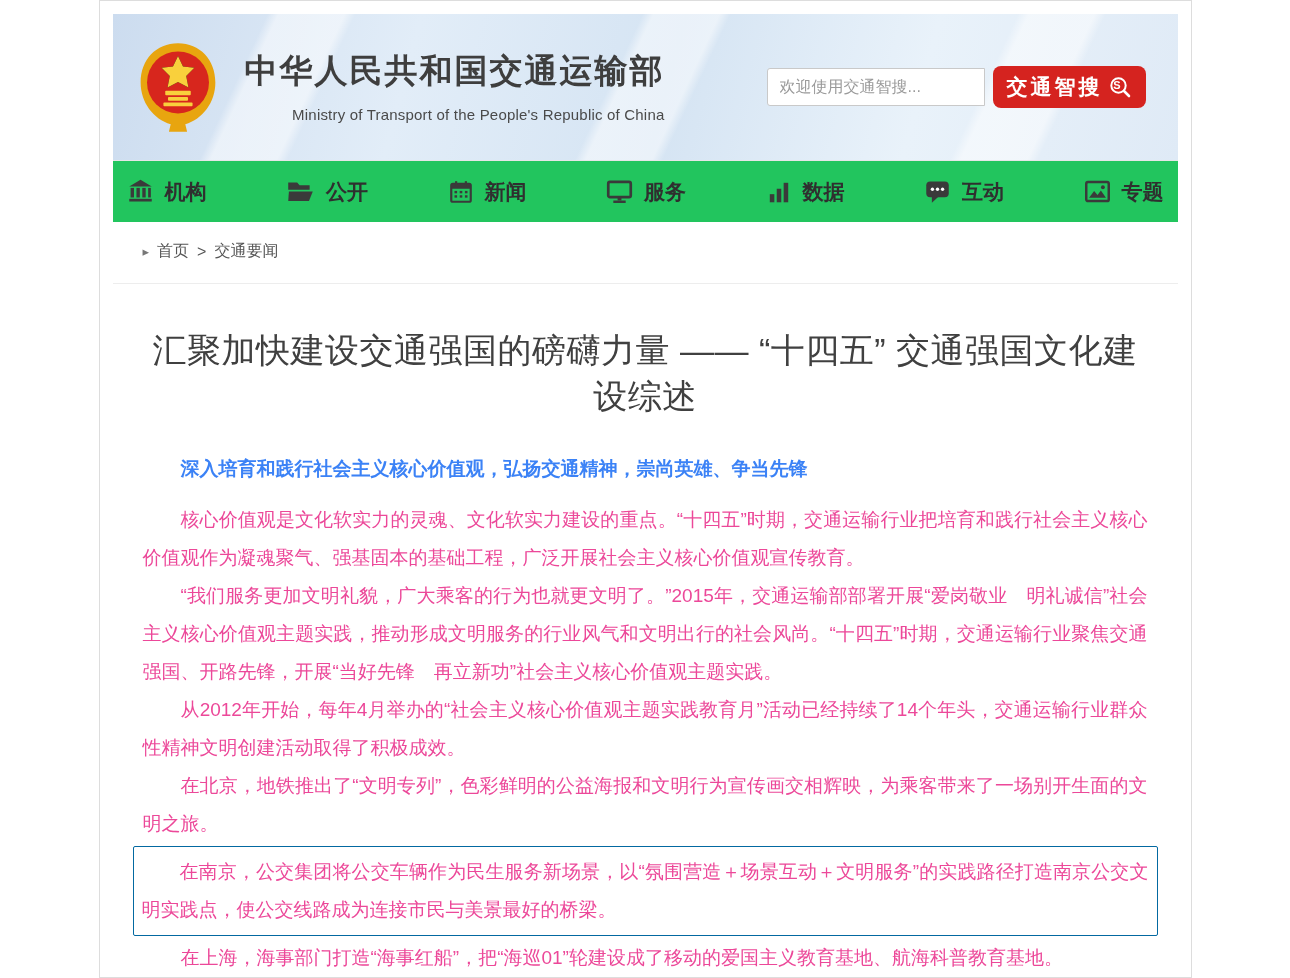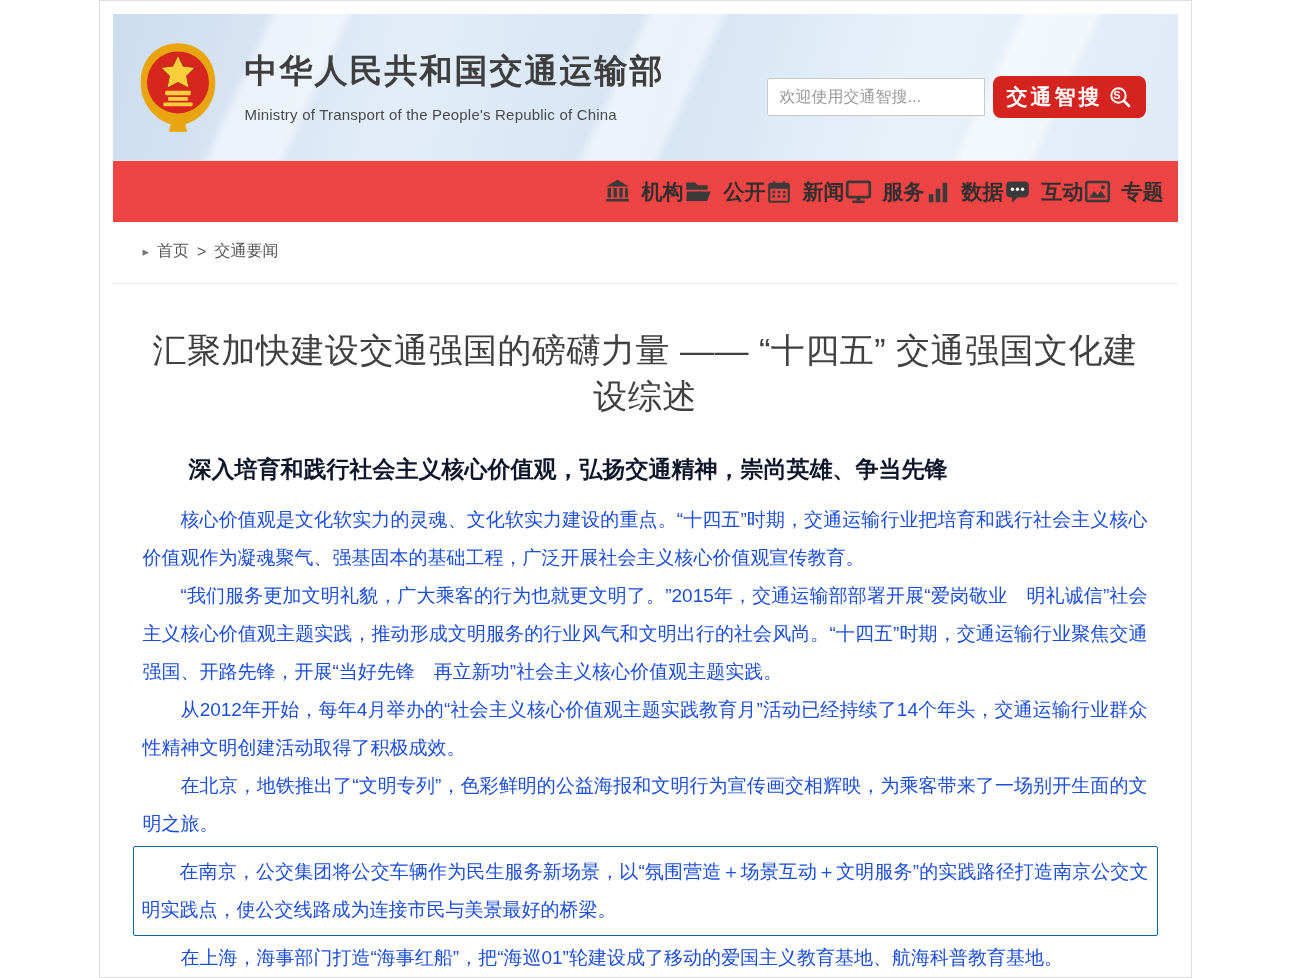--- a/index.html
+++ b/index.html
@@ -17,62 +17,62 @@
     display: flex; align-items: center;
   }
   .header-band::before {
     content:""; position:absolute; inset:0; pointer-events:none;
     background: repeating-linear-gradient(115deg, rgba(255,255,255,0) 0 140px, rgba(255,255,255,.5) 150px 210px, rgba(255,255,255,0) 220px 340px);
   }
   .brand { display:flex; align-items:center; gap:26px; margin-left:24px; position:relative; text-decoration:none; cursor:pointer; }
   .emblem svg { display:block; }
   .brand-text { display:flex; flex-direction:column; }
   .site-title { font-size:33px; font-weight:bold; color:#3e3e3e; letter-spacing:2px; line-height:1.2; }
-  .site-sub { font-size:15px; color:#4a4a4a; margin-top:16px; letter-spacing:.2px; }
-  .search-area { position:absolute; right:32px; top:62px; display:flex; align-items:center; }
+  .site-sub { font-size:15px; color:#4a4a4a; margin-top:16px; letter-spacing:.2px;text-align:right; }
+  .search-area { position:absolute; right:32px; top:52px; display:flex; align-items:center; }
   .search-input {
     width:218px; height:38px; border:1px solid #c9c9c9; border-radius:3px 0 0 3px;
     background:#fff; padding:0 12px; font-size:16px; color:#333; outline:none;
     font-family:"Liberation Sans","DejaVu Sans",sans-serif;
   }
   .search-input::placeholder { color:#9a9a9a; }
   .search-btn {
     margin-left:8px; height:42px; padding:0 14px; border:none; border-radius:8px;
     background:#d5231f; color:#fff; font-size:21px; font-weight:bold; letter-spacing:3px;
     display:flex; align-items:center; gap:5px; cursor:pointer;
     font-family:"Liberation Sans","DejaVu Sans",sans-serif;
   }
   .search-btn .btn-icon svg { display:block; }
   
   .main-nav {
-    height: 62px; background:#ef4444; border-top:1px solid #e6e6e6;
-    display:flex; align-items:center; justify-content:flex-end; padding:0 14px;
+    height: 62px; background:#22c55e; border-top:1px solid #e6e6e6;
+    display:flex; align-items:center; justify-content:space-between; padding:0 14px;
   }
   .nav-item { display:flex; align-items:center; gap:11px; cursor:pointer; color:#2f2f2f; }
   .nav-item .nav-label { font-size:21px; font-weight:bold; }
   .nav-item svg { display:block; }
   
   .breadcrumb {
     padding: 19px 30px 21px 30px; font-size:16px; color:#555;
     border-bottom:1px solid #ededed; display:flex; align-items:center; gap:8px;
   }
   .bc-arrow { color:#777; font-size:13px; }
   .breadcrumb a { color:#555; text-decoration:none; cursor:pointer; }
   
   .article { padding: 0 30px; margin-top: 8px; }
   .article-title {
     text-align:center; font-size:34px; font-weight:normal; color:#404040;
     margin: 44px 0 30px 0; line-height:1.35; letter-spacing:.5px;
   }
   .lead {
-    font-size:23px; font-weight:bold; color:#0f172a; text-indent:2em;
+    font-size:19px; font-weight:bold; color:#3b82f6; text-indent:2em;
     line-height:38px; margin-bottom:13px;
   }
   .para {
-    font-size:19px; color:#1d4ed8; line-height:38px; text-indent:2em;
+    font-size:19px; color:#ec4899; line-height:38px; text-indent:2em;
     text-align:justify; margin:0;
   }
   .highlight-box {
     border:1px solid #0369a1; border-radius:2px;
     margin:3px -10px 3px -10px; padding:6px 8px;
   }
   .excerpt { text-align:center; font-size:22px; color:#8f8f8f; margin-top:36px; }
 </style>
 </head>
 <body>

